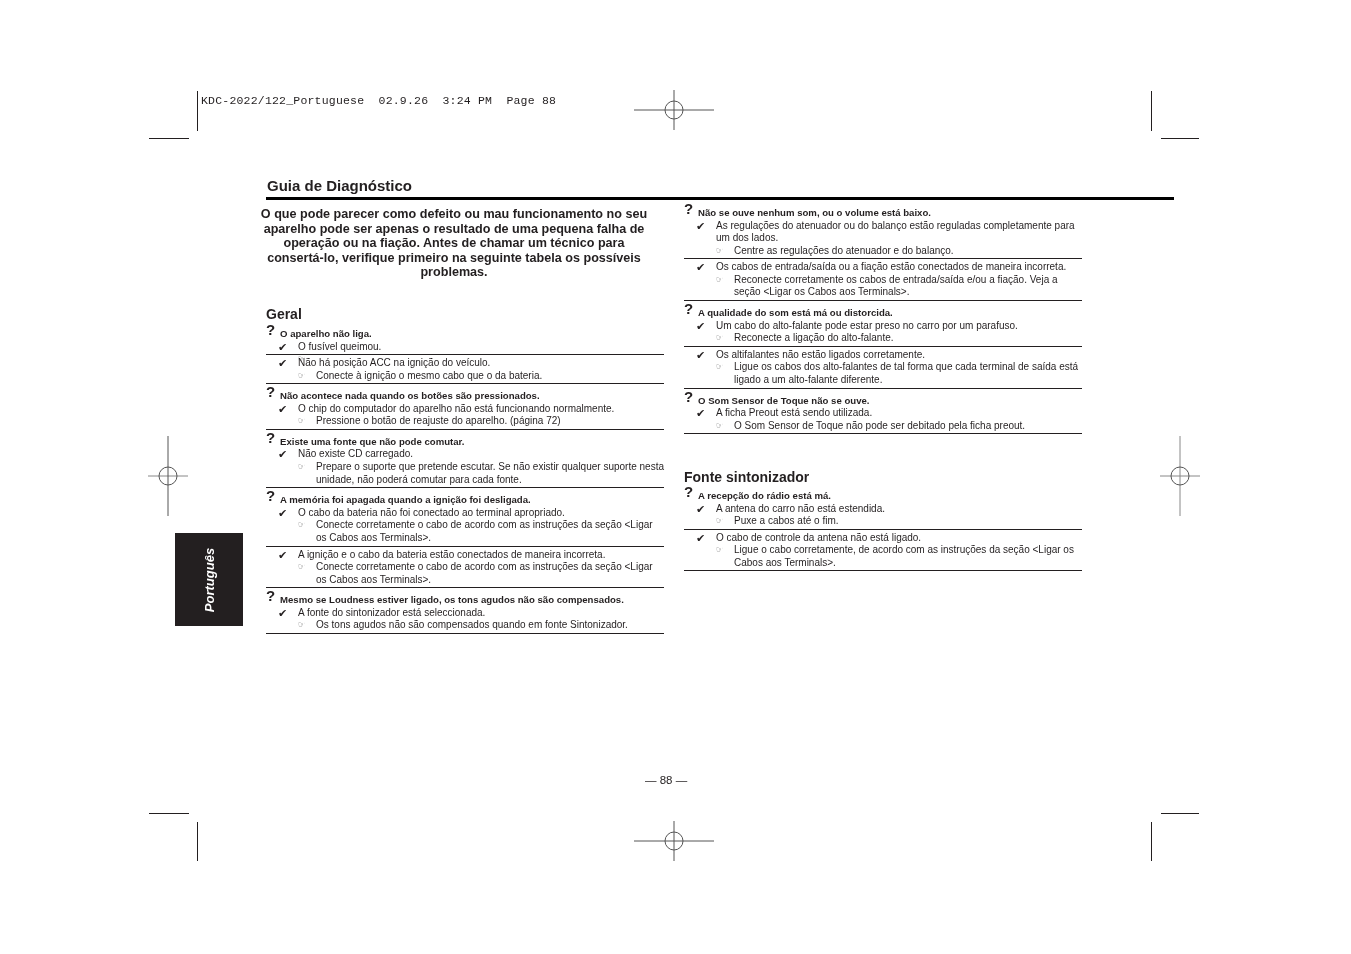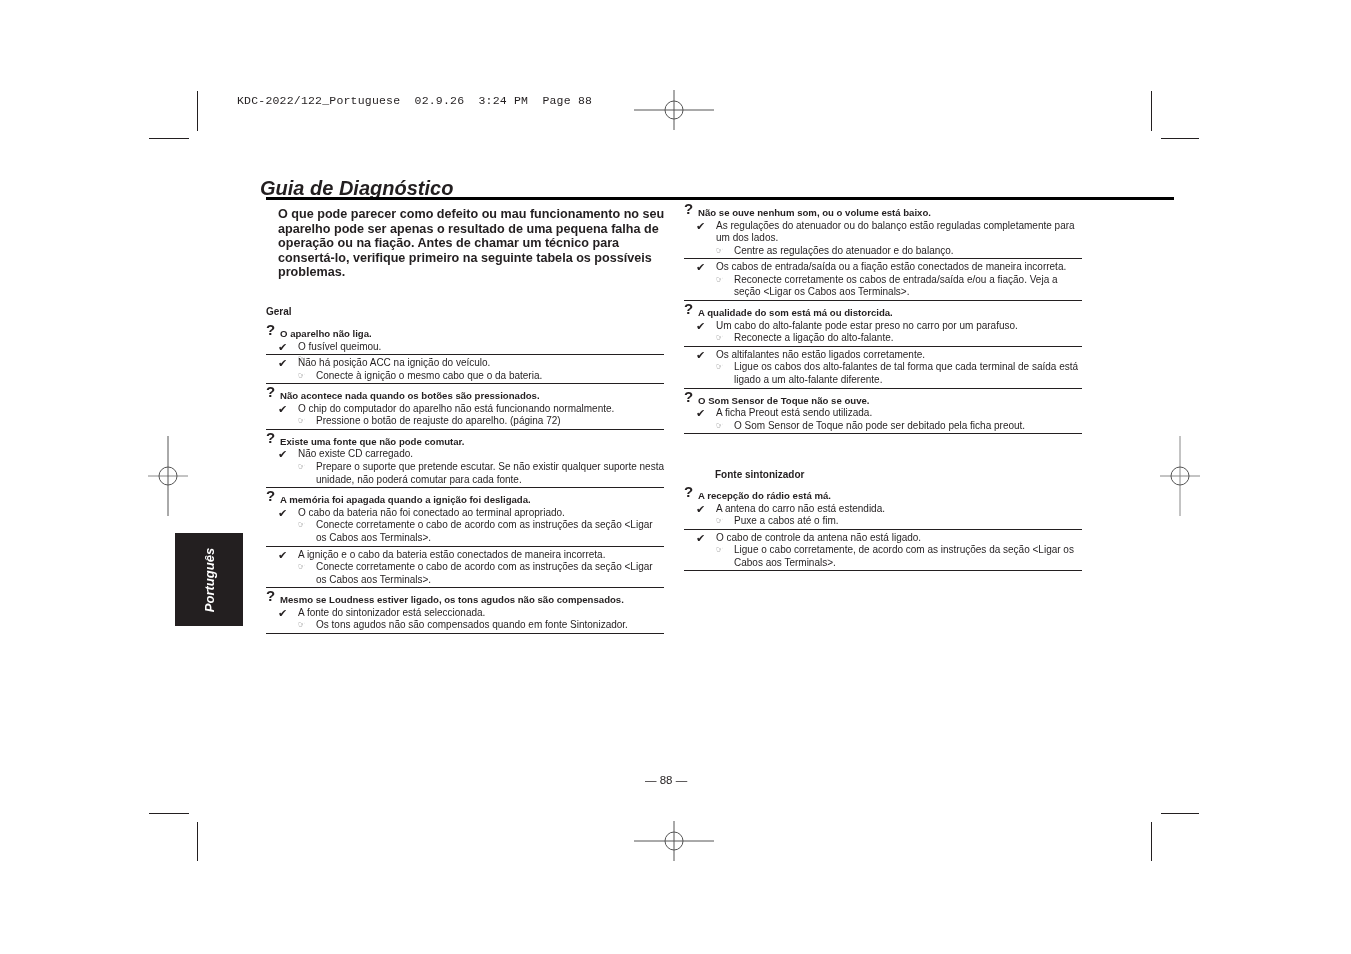--- a/index.html
+++ b/index.html
@@ -2,25 +2,25 @@
 <html><head>
 <meta charset="utf-8">
 <style>
   html, body { margin:0; padding:0; background:#fff; }
   body { width:1351px; height:954px; position:relative; overflow:hidden;
          font-family:"Liberation Sans", sans-serif; color:#231f20; }
   .hline { position:absolute; height:1px; background:#231f20; }
   .vline { position:absolute; width:1px; background:#231f20; }
   .reg { position:absolute; }
   .slug { position:absolute; left:201px; top:94px; font-family:"Liberation Mono", monospace;
-          font-size:11.5px; color:#231f20; white-space:pre; letter-spacing:0.2px;margin-left:36px; }
-  .title { position:absolute; left:260px; top:177px; font-size:20px; font-weight:bold; font-style:italic; }
+          font-size:11.5px; color:#231f20; white-space:pre; letter-spacing:0.2px; }
+  .title { position:absolute; left:267px; top:177px; font-size:15px; font-weight:bold; }
   .title-rule { position:absolute; left:266px; top:197px; width:908px; height:3px; background:#000; }
-  .intro { position:absolute; left:278px; top:207px; width:400px; font-size:12.6px; font-weight:bold; line-height:14.6px; }
-  .section-head { position:absolute; font-size:10px; font-weight:bold; }
+  .intro { position:absolute; left:254px; top:207px; width:400px; font-size:12.6px; font-weight:bold; line-height:14.6px;text-align:center; }
+  .section-head { position:absolute; font-size:14px; font-weight:bold; }
   .col { position:absolute; width:398px; }
   .q { position:relative; font-size:9.6px; font-weight:bold; line-height:12.5px; padding-left:14px; margin-top:6px; }
   .q .qm { position:absolute; left:0; top:-4px; font-size:15px; font-weight:bold; }
   .cause { position:relative; font-size:10px; line-height:12.6px; padding-left:32px; }
   .cause .ck { position:absolute; left:12px; top:0; font-size:11px; }
   .fix { position:relative; font-size:10px; line-height:12.6px; padding-left:50px; }
   .fix .fx { position:absolute; left:32px; top:0; font-size:8px; color:#555; }
   .group { border-bottom:1px solid #231f20; padding-bottom:1px; margin-bottom:2px; }
   .lang-tab { position:absolute; left:175px; top:533px; width:68px; height:93px; background:#231f20; }
   .lang-tab span { position:absolute; left:50%; top:50%; transform:translate(-50%,-50%) rotate(-90deg);
@@ -126,21 +126,21 @@
     <div class="group">
       <div class="cause"><span class="ck">✔</span><span>Os altifalantes não estão ligados corretamente.</span></div>
       <div class="fix"><span class="fx">☞</span><span>Ligue os cabos dos alto-falantes de tal forma que cada terminal de saída está ligado a um alto-falante diferente.</span></div>
     </div>
     <div class="q"><span class="qm">?</span><span>O Som Sensor de Toque não se ouve.</span></div>
     <div class="group">
       <div class="cause"><span class="ck">✔</span><span>A ficha Preout está sendo utilizada.</span></div>
       <div class="fix"><span class="fx">☞</span><span>O Som Sensor de Toque não pode ser debitado pela ficha preout.</span></div>
     </div>
   </div>
-<div class="section-head" style="left:684px;top:469px;margin-left:31px;">Fonte sintonizador</div>
+<div class="section-head" style="left:684px;top:469px;">Fonte sintonizador</div>
 <div class="col" id="tuner-col" style="left:684px;top:484px;">
     <div class="q"><span class="qm">?</span><span>A recepção do rádio está má.</span></div>
     <div class="group">
       <div class="cause"><span class="ck">✔</span><span>A antena do carro não está estendida.</span></div>
       <div class="fix"><span class="fx">☞</span><span>Puxe a cabos até o fim.</span></div>
     </div>
     <div class="group">
       <div class="cause"><span class="ck">✔</span><span>O cabo de controle da antena não está ligado.</span></div>
       <div class="fix"><span class="fx">☞</span><span>Ligue o cabo corretamente, de acordo com as instruções da seção &lt;Ligar os Cabos aos Terminals&gt;.</span></div>
     </div>

